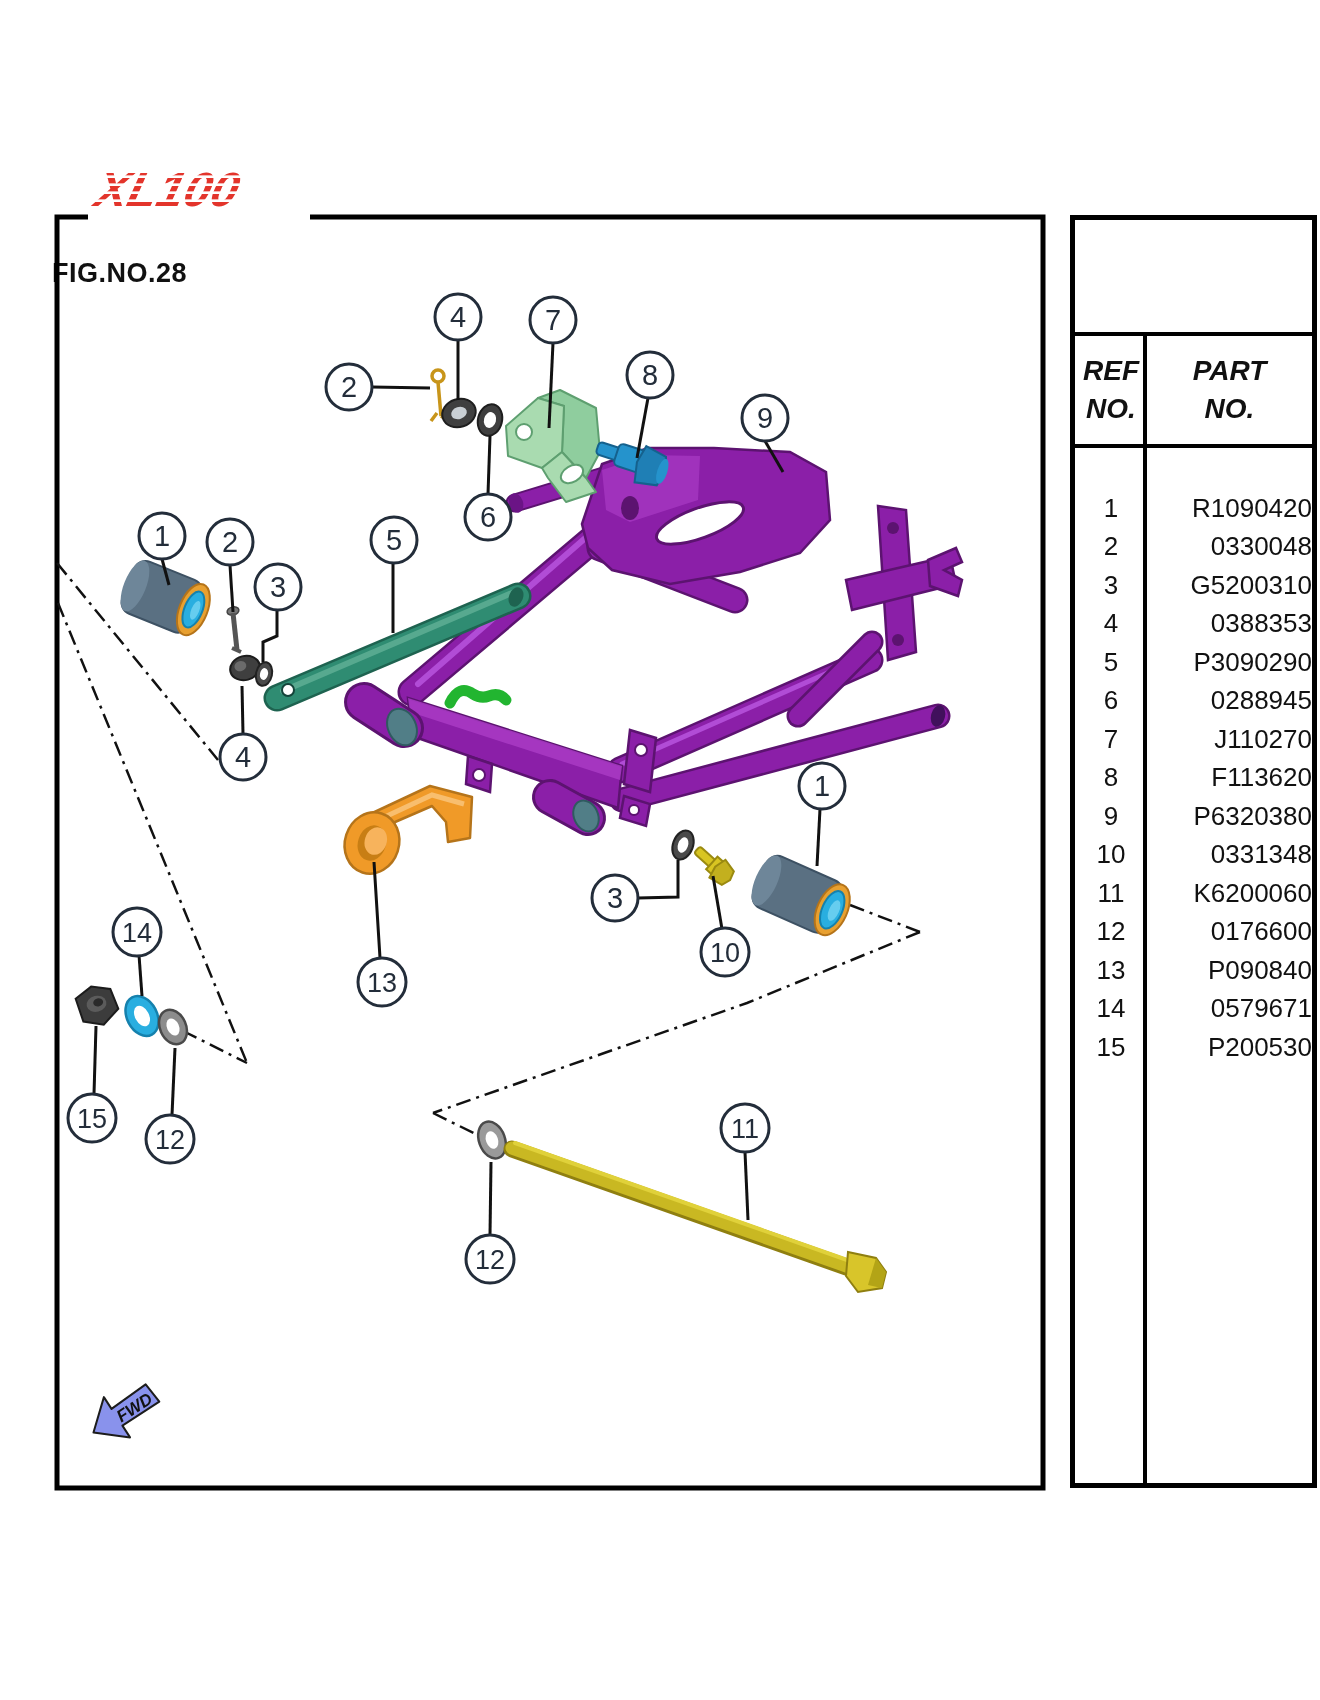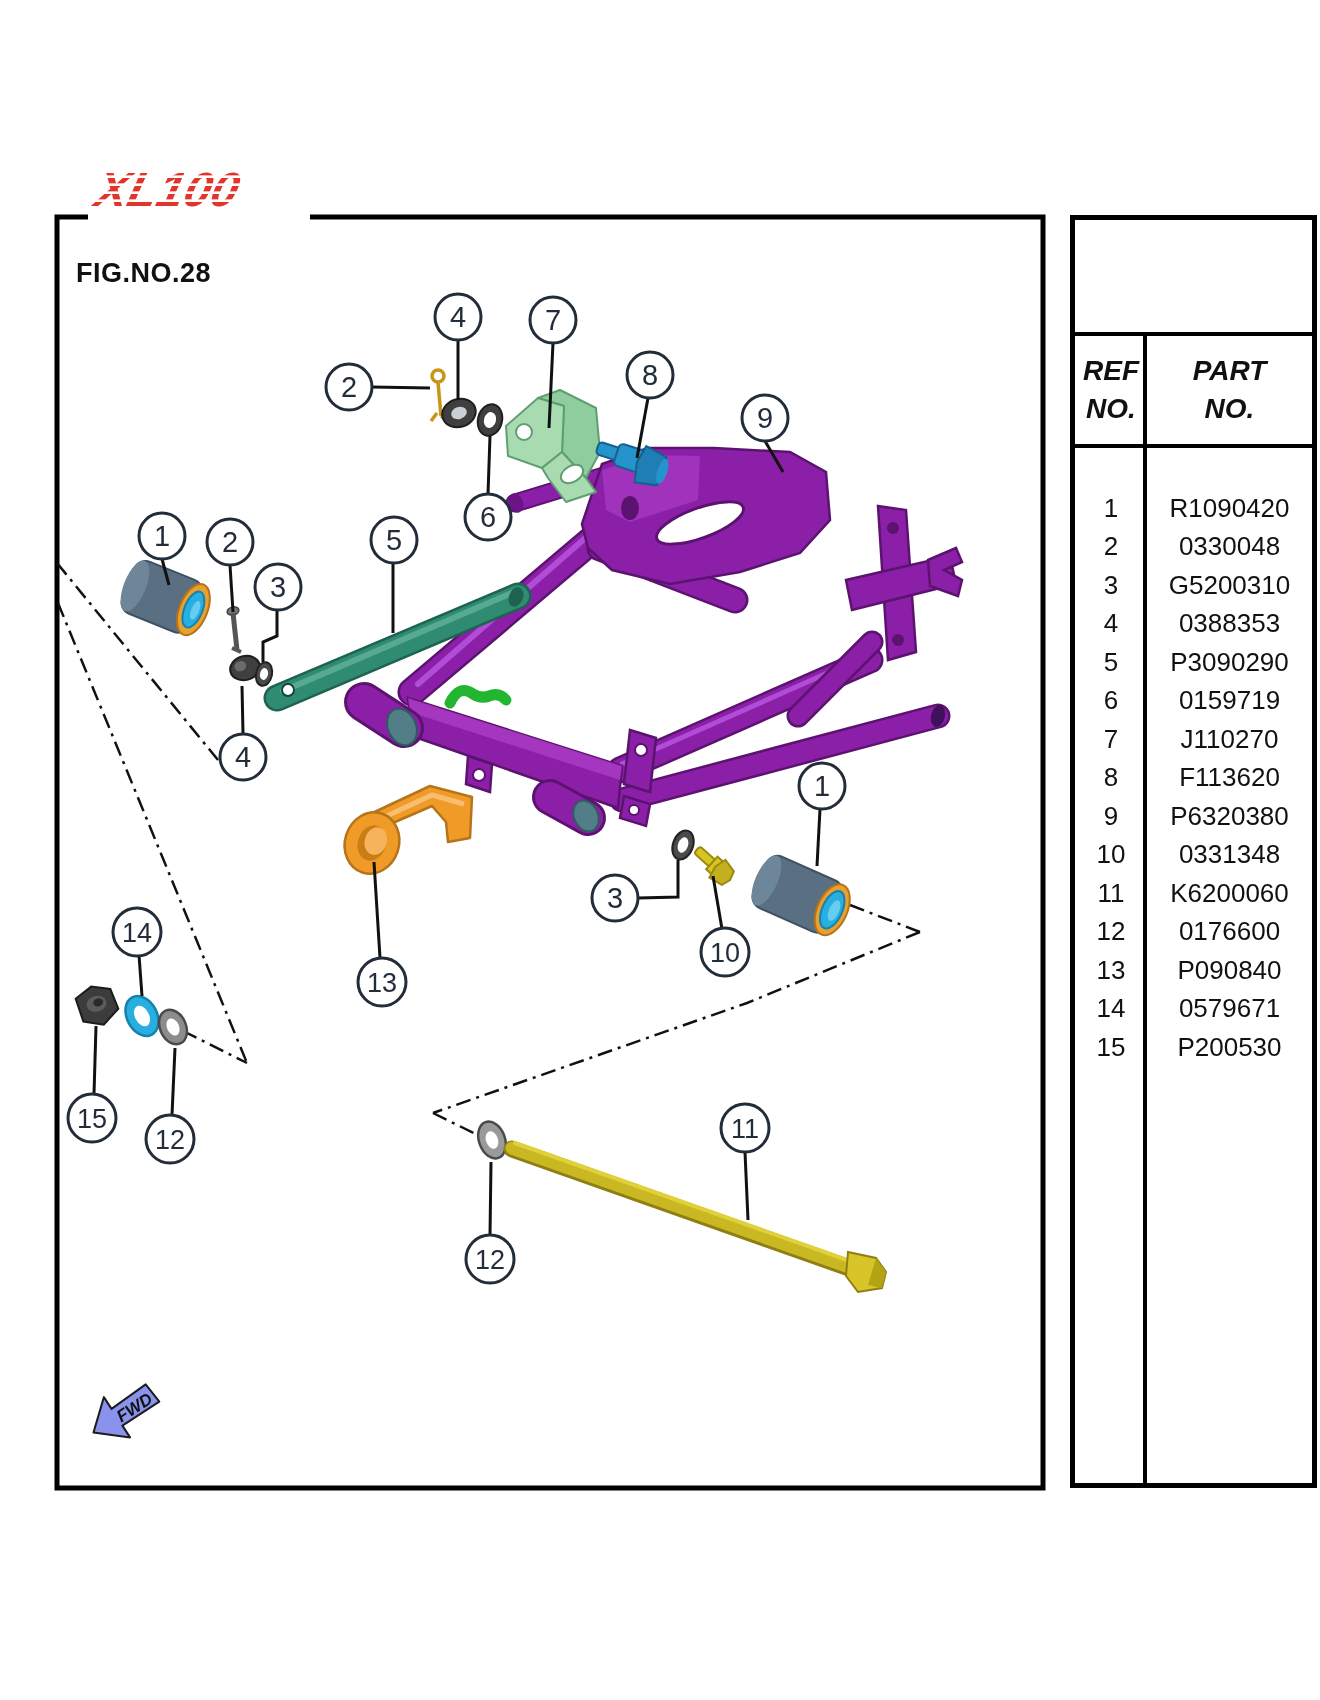--- a/index.html
+++ b/index.html
@@ -1,39 +1,39 @@
 <!DOCTYPE html>
 <html><head>
 <meta charset="utf-8">
 <style>
   html,body{margin:0;padding:0;background:#fff;}
   .page{position:relative;width:1320px;height:1700px;background:#fff;overflow:hidden;
         font-family:"Liberation Sans",sans-serif;color:#111;}
   .abs{position:absolute;}
   
-  .fig-label{left:76px;top:258px;font-size:27px;font-weight:bold;letter-spacing:.5px;}
+  .fig-label{left:52px;top:258px;font-size:27px;font-weight:bold;letter-spacing:.5px;}
   
   .logo-wrap{left:88px;top:162px;width:222px;height:62px;background:#fff;z-index:6;}
   
   .diagram-svg{left:0;top:0;z-index:4;}
   
   .title{left:330px;top:1406px;width:440px;text-align:center;font-size:39px;font-weight:bold;z-index:5;}
   
   .tbl{left:1070px;top:215px;width:247px;height:1273px;border:5px solid #000;box-sizing:border-box;z-index:5;}
   .tbl-inner{position:relative;width:100%;height:100%;}
   .tbl-blank{height:112px;border-bottom:4px solid #000;}
   .tbl-head{height:108px;border-bottom:4px solid #000;display:flex;align-items:center;font-style:italic;}
   .th{font-weight:bold;font-size:28px;text-align:center;line-height:1.35;}
   .th-ref{width:72px;}
   .th-part{flex:1;}
   .tbl-vline{position:absolute;left:68px;top:112px;width:4px;height:1151px;background:#000;}
   .tbl-body{padding-top:41px;}
   .trow{display:flex;height:38.5px;align-items:center;font-size:26px;}
   .tc-ref{width:72px;text-align:center;}
-  .tc-part{flex:1;text-align:center;}
+  .tc-part{flex:1;text-align:right;}
   text{font-family:"Liberation Sans",sans-serif;}
 </style>
 </head>
 <body>
 
 <div class="page">
 
   <div class="abs logo-wrap">
     <svg width="222" height="62">
       <defs>
@@ -375,21 +375,21 @@
             <div class="tc-part">0388353</div>
           </div>
 
           <div class="trow">
             <div class="tc-ref">5</div>
             <div class="tc-part">P3090290</div>
           </div>
 
           <div class="trow">
             <div class="tc-ref">6</div>
-            <div class="tc-part">0159719</div>
+            <div class="tc-part">0288945</div>
           </div>
 
           <div class="trow">
             <div class="tc-ref">7</div>
             <div class="tc-part">J110270</div>
           </div>
 
           <div class="trow">
             <div class="tc-ref">8</div>
             <div class="tc-part">F113620</div>

